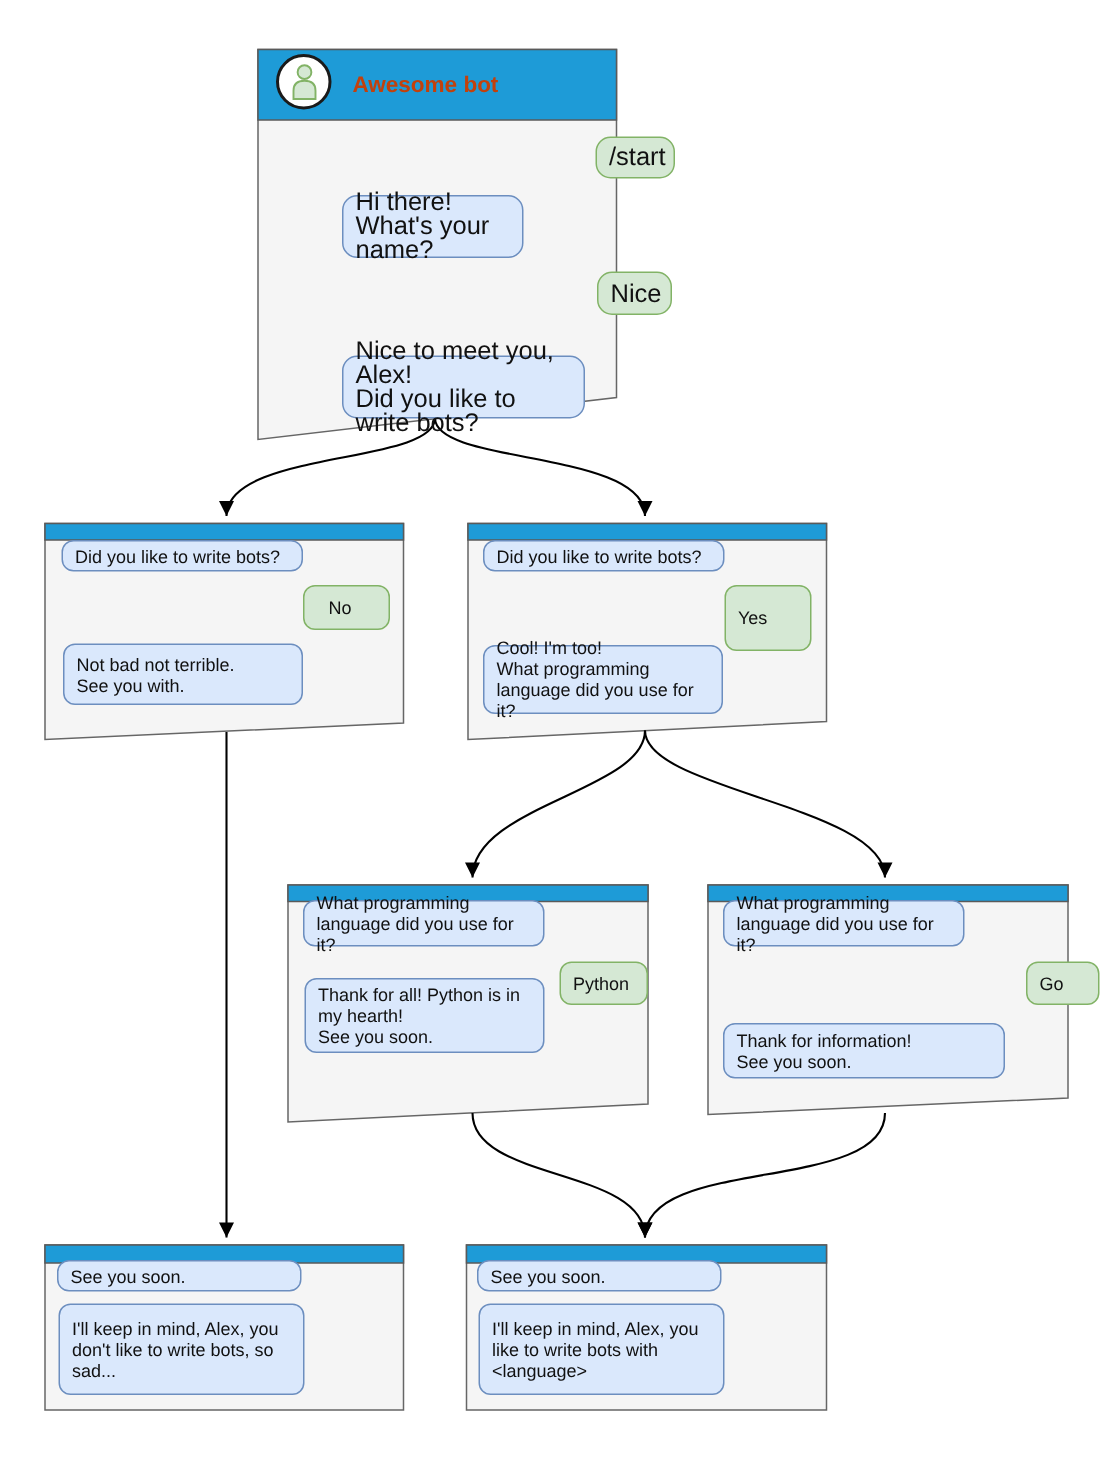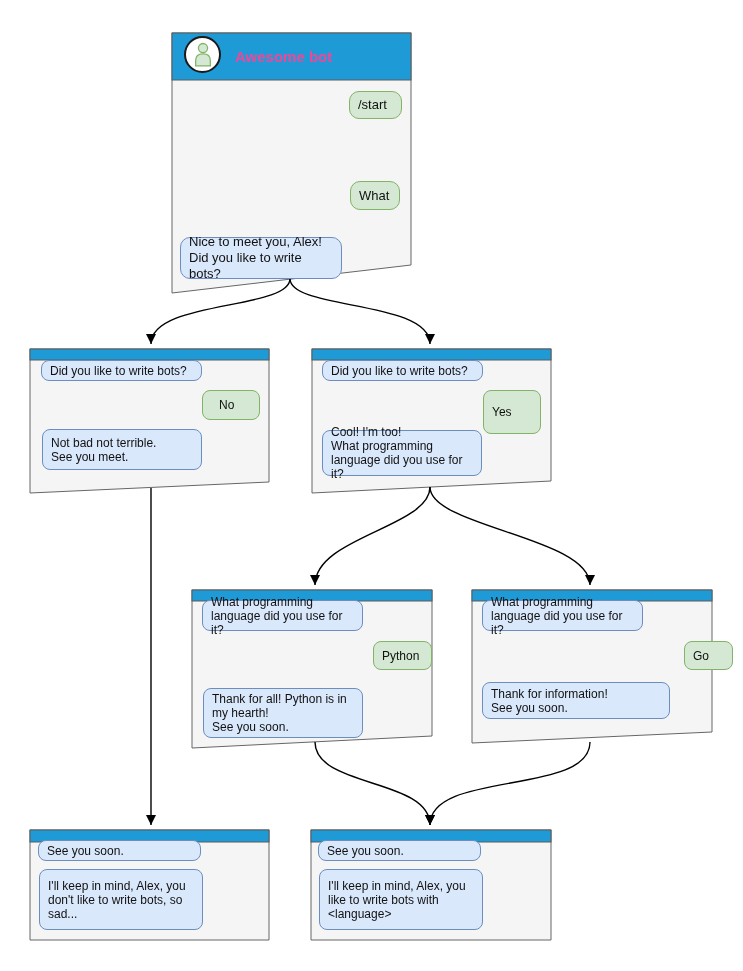--- a/index.html
+++ b/index.html
@@ -12,29 +12,29 @@
   .card-head{fill:#1E9BD7;stroke:#5a5a5a;stroke-width:1;}
   .edge{fill:none;stroke:#000000;stroke-width:1.4;}
   .bub{
     position:absolute;z-index:3;box-sizing:border-box;
     display:flex;flex-direction:column;justify-content:center;
     white-space:pre-line;font-size:12px;line-height:14px;
     padding:1px 8px;border-radius:8px;border:1px solid;
   }
   .bub.bot{background:#DAE8FC;border-color:#6C8EBF;}
   .bub.user{background:#D5E8D4;border-color:#82B366;}
-  .bub.lg{font-size:13px;line-height:16px;border-radius:10px;}
+  .bub.lg{font-size:17px;line-height:16px;border-radius:10px;margin-left:48px;}
   .avatar{
     position:absolute;z-index:4;left:184px;top:36px;width:37px;height:37px;
     background:#ffffff;border:2px solid #1a1a1a;border-radius:50%;
     box-sizing:border-box;display:flex;align-items:center;justify-content:center;
   }
   .bot-title{
     position:absolute;z-index:4;left:235px;top:47px;
-    color:#ec4899;font-size:15px;font-weight:bold;line-height:20px;
+    color:#c2410c;font-size:15px;font-weight:bold;line-height:20px;
   }
 </style>
 </head>
 <body>
 
 <div class="canvas">
 
   <svg class="layer" width="743" height="971" viewBox="0 0 743 971">
     <defs>
       <marker id="arrow" markerUnits="userSpaceOnUse" markerWidth="12" markerHeight="12" refX="11" refY="6" orient="auto">
@@ -92,39 +92,41 @@
     <svg width="22" height="25" viewBox="0 0 24 27">
       <g fill="#D5E8D4" stroke="#82B366" stroke-width="1.4">
         <circle cx="12" cy="6.5" r="5"></circle>
         <path d="M4,26 L4,20 C4,14.5 7.5,12.8 12,12.8 C16.5,12.8 20,14.5 20,20 L20,26 Z"></path>
       </g>
     </svg>
   </div>
   <div class="bot-title">Awesome bot</div>
 
   <div class="bub user lg" style="left:349px;top:91px;width:53px;height:28px;">/start</div>
-  <div class="bub user lg" style="left:350px;top:181px;width:50px;height:29px;">What</div>
+  <div class="bub bot lg" style="left:180px;top:130px;width:121px;height:42px;">Hi there!
+What's your name?</div>
+  <div class="bub user lg" style="left:350px;top:181px;width:50px;height:29px;">Nice</div>
   <div class="bub bot lg" style="left:180px;top:237px;width:162px;height:42px;">Nice to meet you, Alex!
 Did you like to write bots?</div>
 
   <div class="bub bot" style="left:41px;top:360px;width:161px;height:21px;">Did you like to write bots?</div>
   <div class="bub user" style="left:202px;top:390px;width:58px;height:30px;padding-left:16px;">No</div>
   <div class="bub bot" style="left:42px;top:429px;width:160px;height:41px;">Not bad not terrible.
-See you meet.</div>
+See you with.</div>
 
   <div class="bub bot" style="left:322px;top:360px;width:161px;height:21px;">Did you like to write bots?</div>
   <div class="bub user" style="left:483px;top:390px;width:58px;height:44px;">Yes</div>
   <div class="bub bot" style="left:322px;top:430px;width:160px;height:46px;">Cool! I'm too!
 What programming
 language did you use for it?</div>
 
   <div class="bub bot" style="left:202px;top:600px;width:161px;height:31px;">What programming
 language did you use for it?</div>
   <div class="bub user" style="left:373px;top:641px;width:59px;height:29px;">Python</div>
-  <div class="bub bot" style="left:203px;top:688px;width:160px;height:50px;">Thank for all! Python is in
+  <div class="bub bot" style="left:203px;top:652px;width:160px;height:50px;">Thank for all! Python is in
 my hearth!
 See you soon.</div>
 
   <div class="bub bot" style="left:482px;top:600px;width:161px;height:31px;">What programming
 language did you use for it?</div>
   <div class="bub user" style="left:652px;top:641px;width:49px;height:29px;margin-left:32px;">Go</div>
   <div class="bub bot" style="left:482px;top:682px;width:188px;height:37px;">Thank for information!
 See you soon.</div>
 
   <div class="bub bot" style="left:38px;top:840px;width:163px;height:21px;">See you soon.</div>

